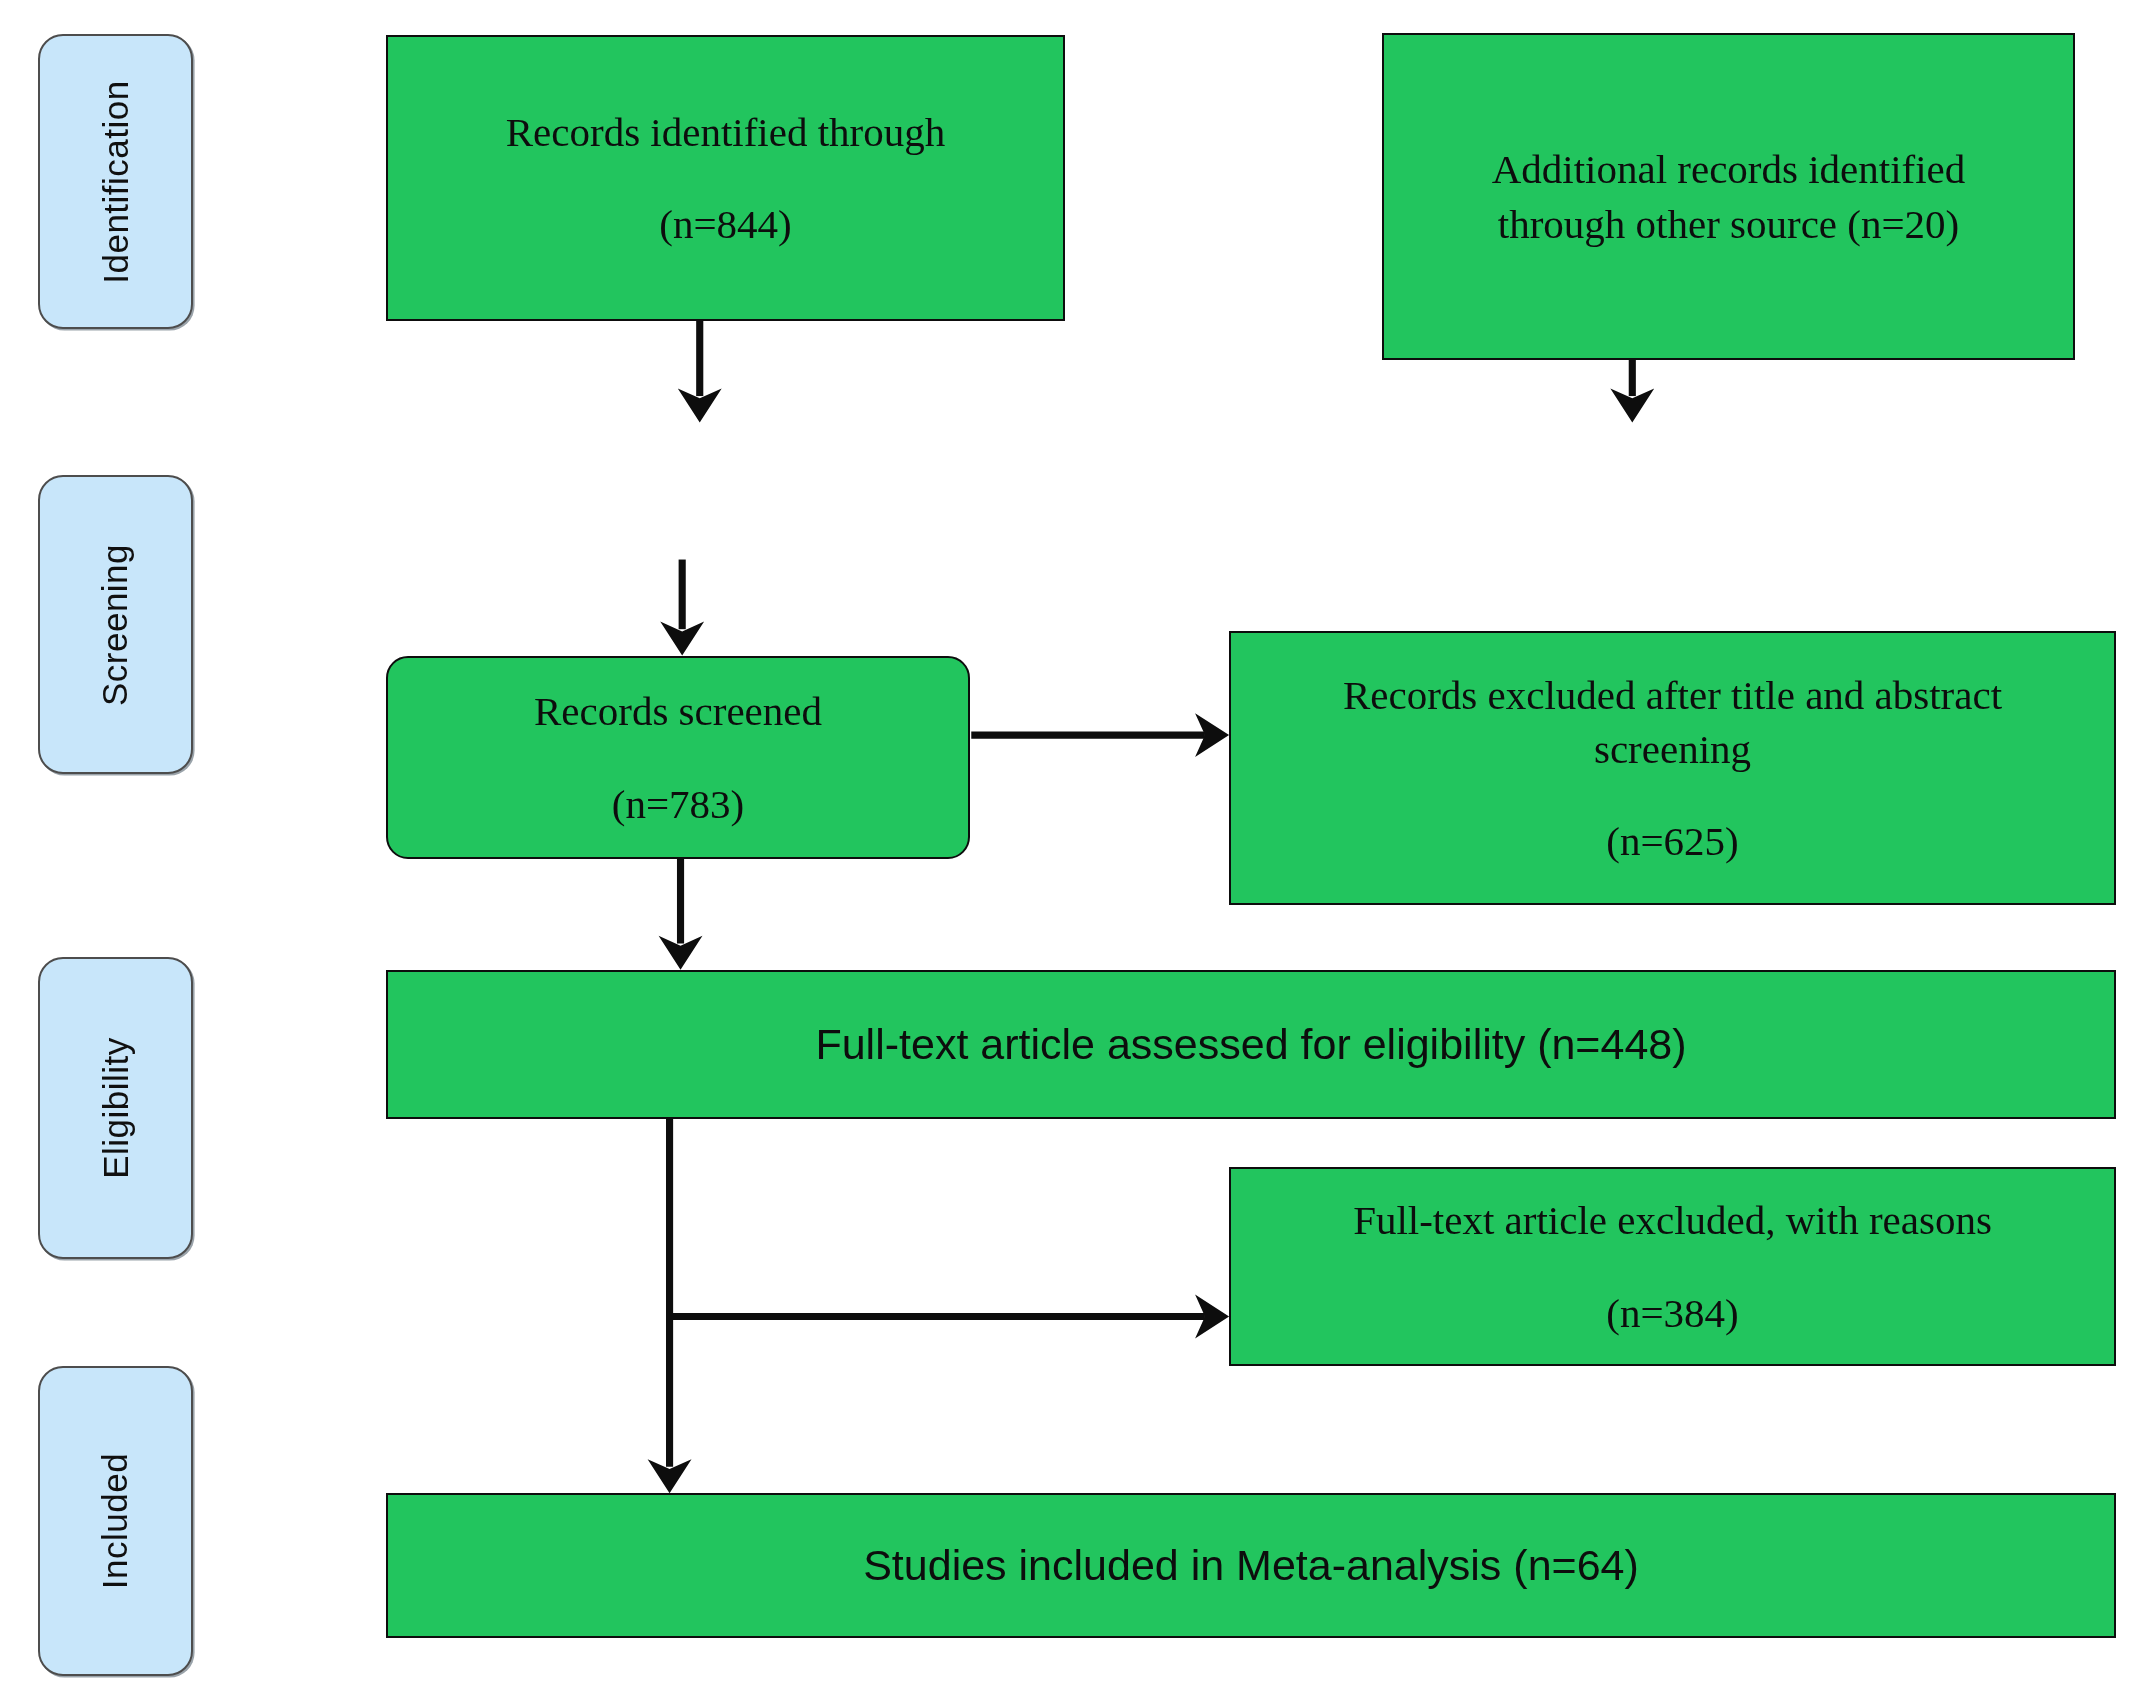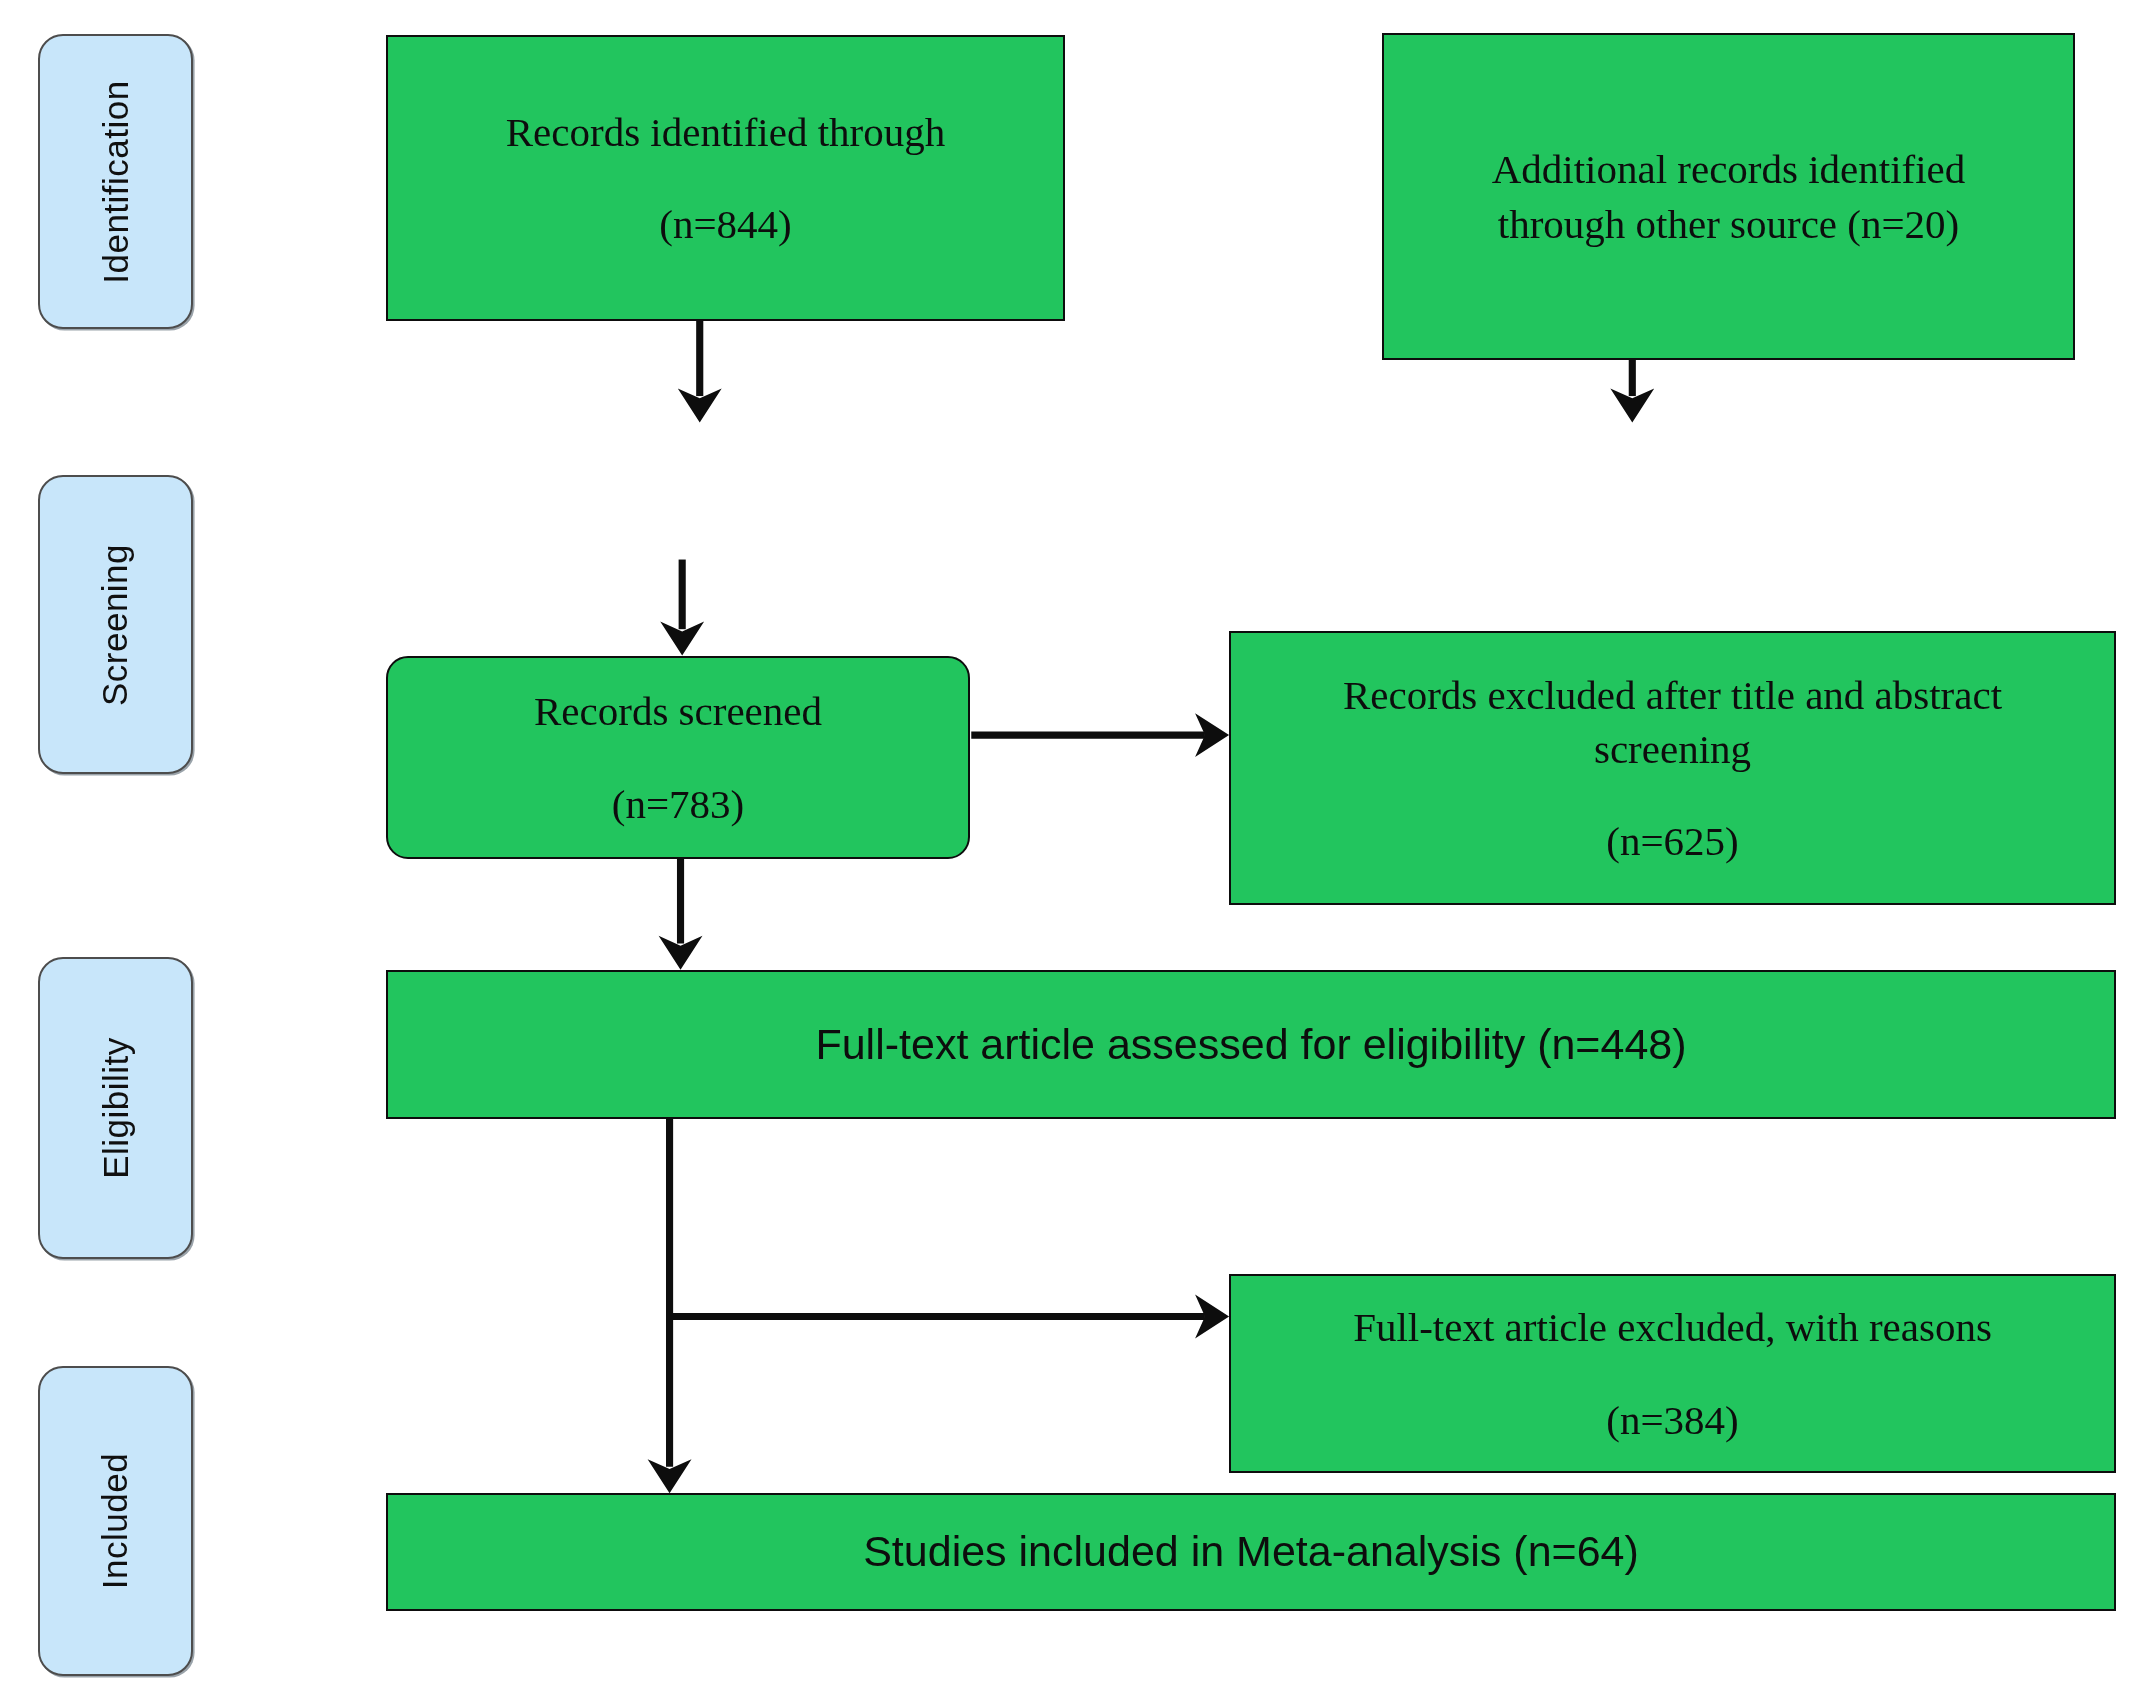--- a/index.html
+++ b/index.html
@@ -57,22 +57,22 @@
   .serif { font-family: "Liberation Serif", serif; font-size: 41px; line-height: 1.32; }
   .sans  { font-family: "Liberation Sans", sans-serif; font-size: 43px; line-height: 1.3; }
   .line { display: block; }
   .count { display: block; margin-top: 38px; }
   .b1 { left: 386px;  top: 35px;   width: 679px; height: 286px; }
   .b2 { left: 1382px; top: 33px;   width: 693px; height: 327px; }
   .b3 { left: 386px;  top: 422px;  width: 1730px; height: 137px; }
   .b4 { left: 386px;  top: 656px; width: 584px; height: 203px; border-radius: 22px; }
   .b5 { left: 1229px; top: 631px; width: 887px; height: 274px; }
   .b6 { left: 386px;  top: 970px; width: 1730px; height: 149px; }
-  .b7 { left: 1229px; top: 1274px; width: 887px; height: 199px; }
-  .b8 { left: 386px;  top: 1493px; width: 1730px; height: 118px; justify-content: center; }
+  .b7 { left: 1229px; top: 1167px; width: 887px; height: 199px; }
+  .b8 { left: 386px;  top: 1493px; width: 1730px; height: 145px; justify-content: center; }
   .s1 { top: 34px;   height: 295px; }
   .s2 { top: 475px;  height: 299px; }
   .s3 { top: 957px; height: 302px; }
   .s4 { top: 1366px; height: 310px; }
 </style>
 </head>
 <body>
 
 <div class="canvas">
 

